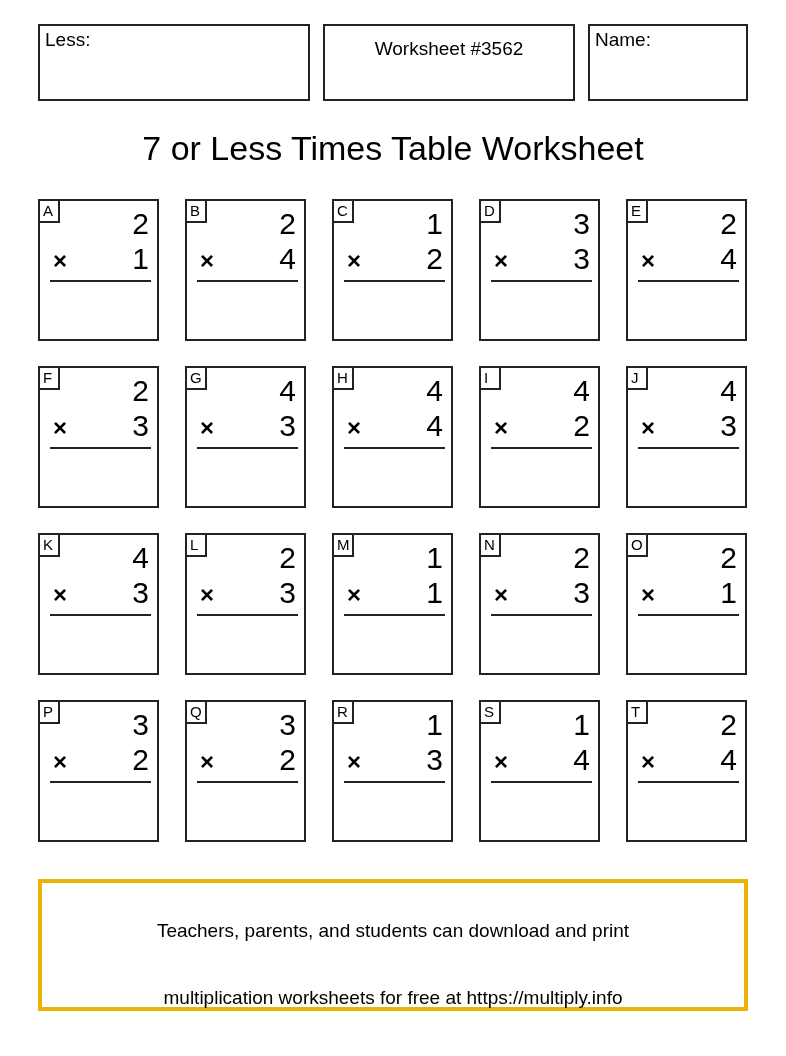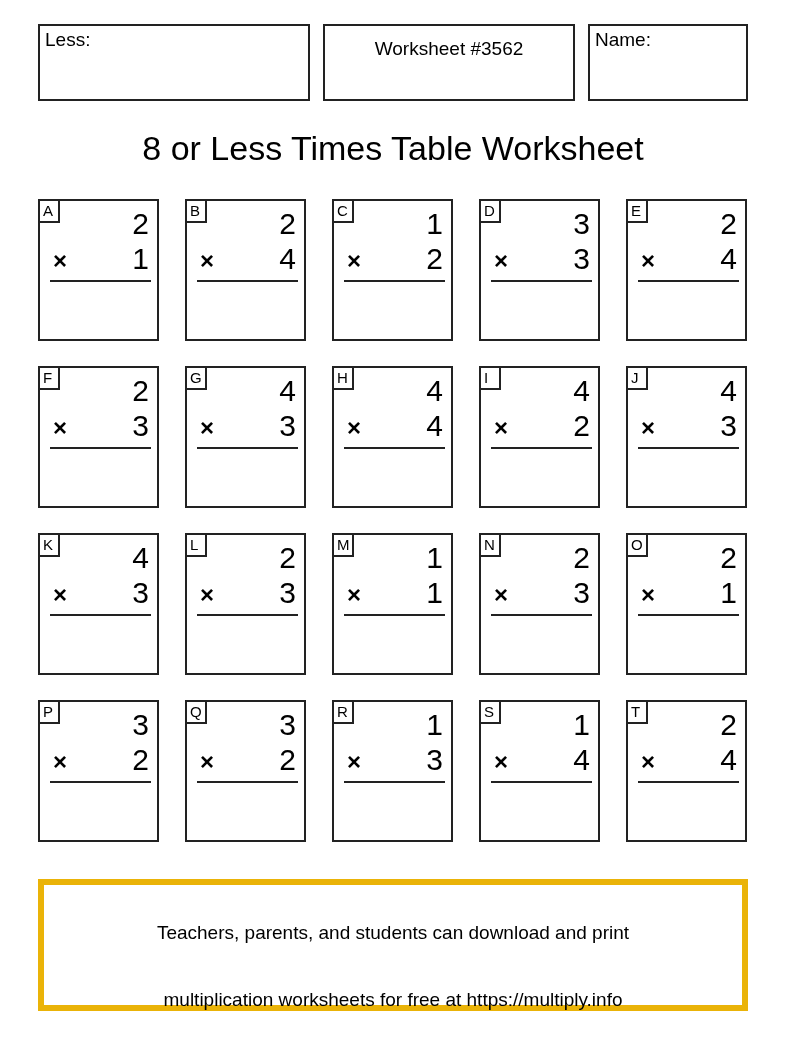--- a/index.html
+++ b/index.html
@@ -16,38 +16,38 @@
 
   #title { position: absolute; left: 0; top: 127px; width: 786px; text-align: center; font-size: 34px; line-height: 42px; }
 
   .card { position: absolute; width: 121px; height: 142px; border: 2px solid #222; background: #fff; }
   .letter { position: absolute; left: -2px; top: -2px; width: 22px; height: 24px; border: 2px solid #222; font-size: 15px; line-height: 20px; padding-left: 3px; background: #fff; }
   .top-num { position: absolute; right: 8px; top: 6px; font-size: 30px; line-height: 34px; }
   .times { position: absolute; left: 13px; top: 47px; font-size: 24px; line-height: 26px; font-weight: bold; }
   .bottom-num { position: absolute; right: 8px; top: 41px; font-size: 30px; line-height: 34px; }
   .rule { position: absolute; left: 10px; right: 6px; top: 79px; height: 2px; background: #222; }
 
-  #footer { position: absolute; left: 38px; top: 879px; width: 710px; height: 132px; border: 6px solid #eab308; text-align: center; }
+  #footer { position: absolute; left: 38px; top: 879px; width: 710px; height: 132px; border: 4px solid #eab308; text-align: center; }
   .foot-line { font-size: 19px; line-height: 35px; margin-top: 32px; }
   .foot-line.first { margin-top: 30px; }
 </style>
 </head>
 <body>
 
 <div class="hbox" id="name-box">
   <span class="hlabel">Less:</span>
 </div>
 <div class="hbox" id="ws-box">
   <div class="ws-line first">Worksheet #3562</div>
 </div>
 <div class="hbox" id="date-box">
   <span class="hlabel">Name:</span>
 </div>
 
-<div id="title">8 or Less Times Table Worksheet</div>
+<div id="title">7 or Less Times Table Worksheet</div>
 
 <div id="grid">
     <div class="card" style="left: 38px; top: 199px;">
     <div class="letter">A</div>
     <div class="top-num">2</div>
     <div class="times">×</div>
     <div class="bottom-num">1</div>
     <div class="rule"></div>
   </div>
     <div class="card" style="left: 185px; top: 199px;">

